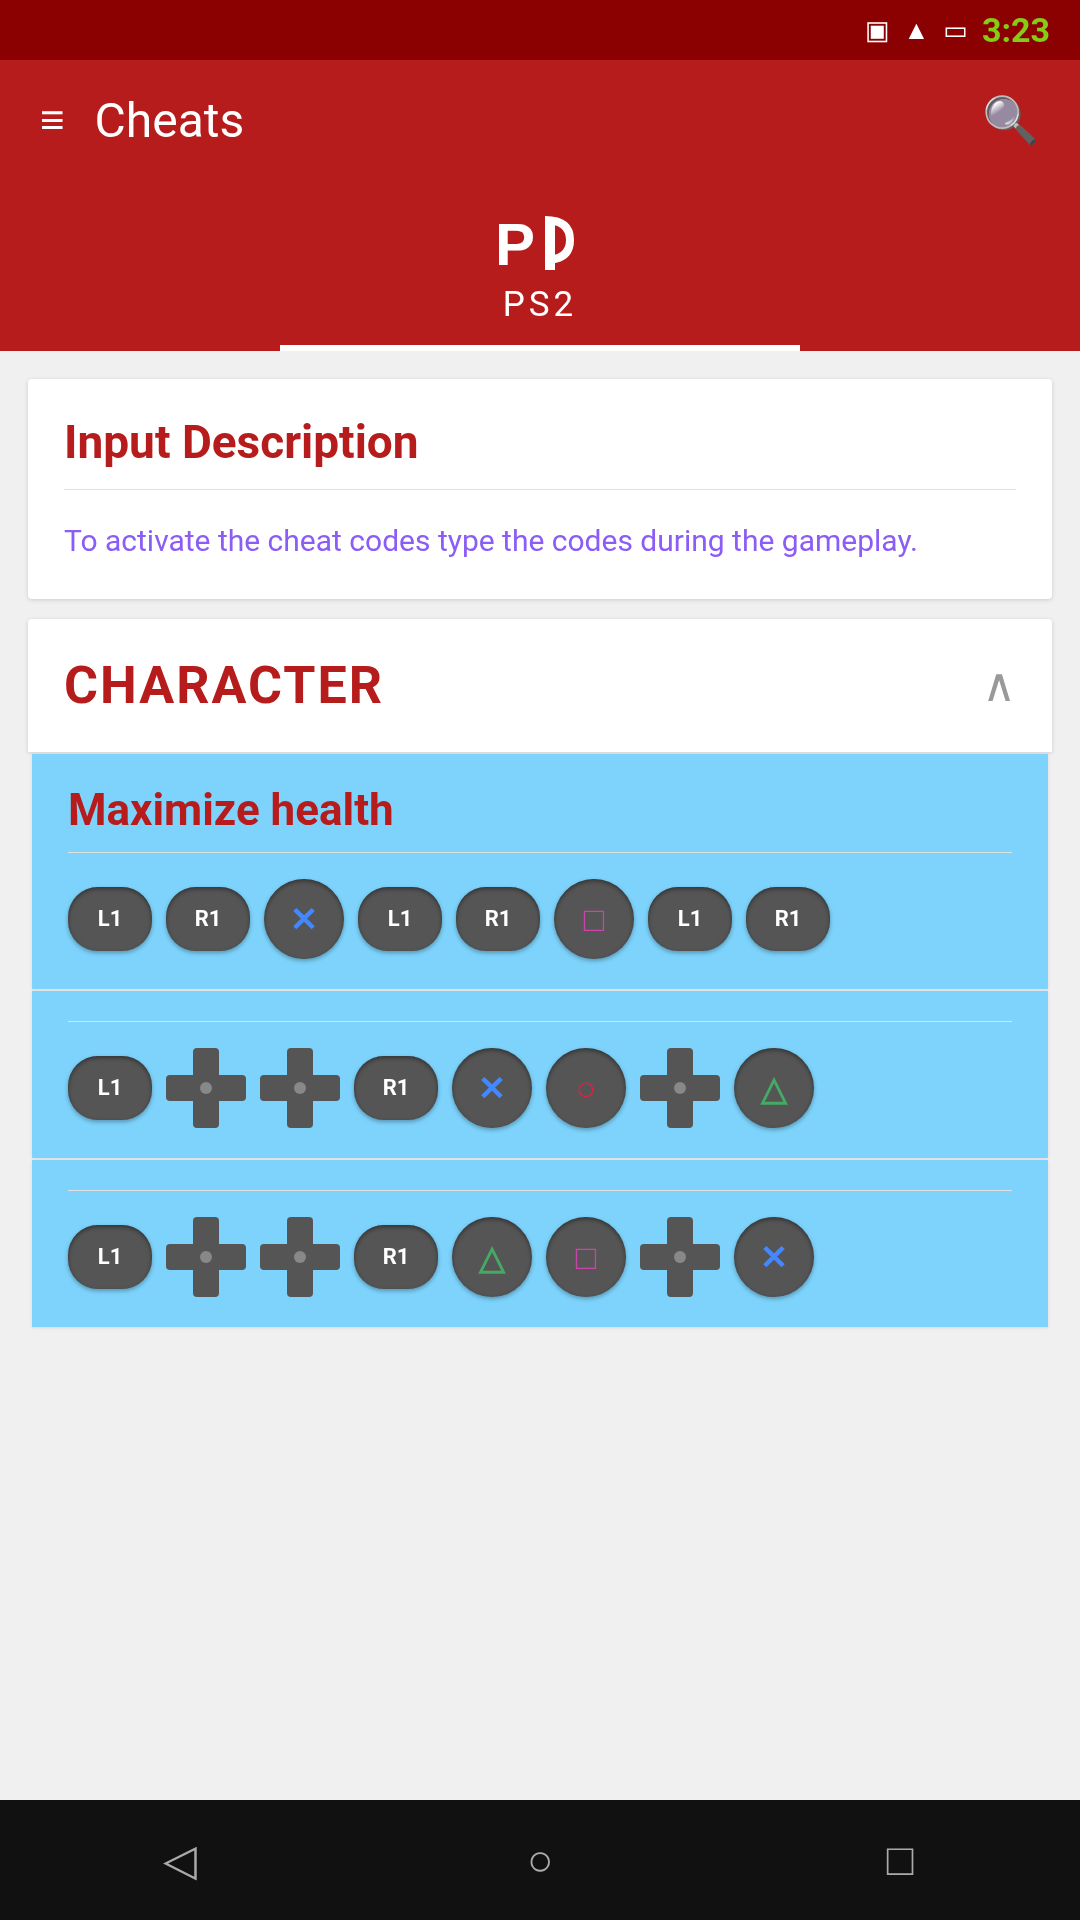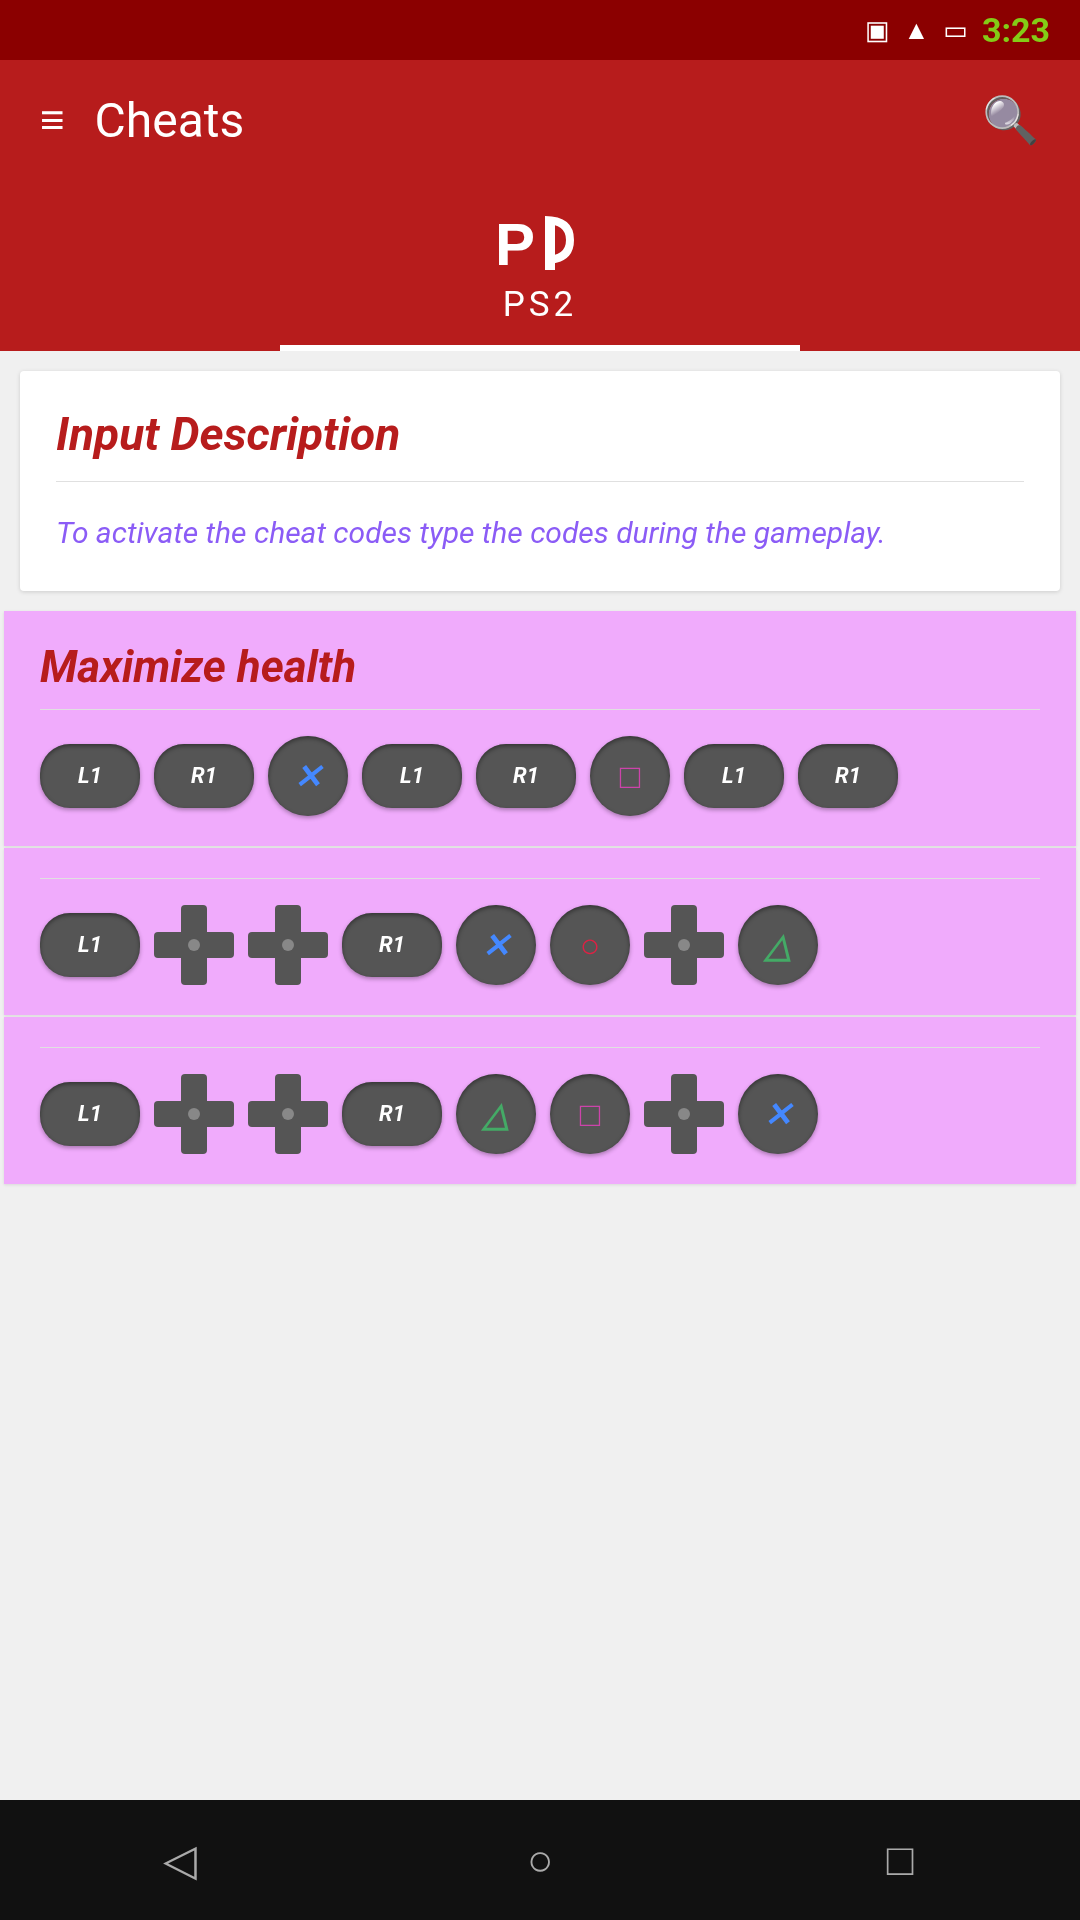--- a/index.html
+++ b/index.html
@@ -101,22 +101,21 @@
       width: 520px;
       height: 6px;
       background: white;
       margin-top: 20px;
     }
 
     
     .content {
       flex: 1;
       background: #f0f0f0;
-      padding: 0;
-      font-style: italic;
+      padding: 8px;
     }
 
     
     .card {
       background: white;
       margin: 20px 20px;
       border-radius: 4px;
       box-shadow: 0 1px 4px rgba(0,0,0,0.15);
       overflow: hidden;
     }
@@ -158,22 +157,22 @@
       font-weight: bold;
       letter-spacing: 2px;
     }
     .chevron-up {
       color: #999;
       font-size: 46px;
     }
 
     
     .cheat-entry {
-      background: #f0abfc;
-      margin: 2px 4px;
+      background: #7dd3fc;
+      margin: 2px 24px;
       padding: 30px 36px;
       box-shadow: 0 1px 3px rgba(0,0,0,0.1);
     }
     .cheat-name {
       color: #B71C1C;
       font-size: 44px;
       font-weight: bold;
       margin-bottom: 16px;
     }
     .cheat-divider {
@@ -197,21 +196,21 @@
       border-radius: 12px;
       color: white;
       font-size: 22px;
       font-weight: bold;
       width: 88px;
       height: 64px;
       position: relative;
       box-shadow: inset 0 2px 4px rgba(0,0,0,0.4), 0 2px 4px rgba(0,0,0,0.3);
     }
     .ps-btn.wide {
-      width: 100px;
+      width: 84px;
       border-radius: 30px;
     }
     .ps-btn.circle-btn {
       width: 80px;
       height: 80px;
       border-radius: 50%;
       background: #555;
     }
 
     
@@ -283,20 +282,24 @@
 <div class="content">
 
   <div class="card">
     <div class="card-header">
       <span class="card-title">Input Description</span>
     </div>
     <div class="card-divider"></div>
     <div class="card-body">To activate the cheat codes type the codes during the gameplay.</div>
   </div>
 
+  <div class="section-header">
+    <span class="section-title">CHARACTER</span>
+    <span class="chevron-up">∧</span>
+  </div>
 
   <div class="cheat-entry">
     <div class="cheat-name">Maximize health</div>
     <div class="cheat-divider"></div>
     <div class="button-sequence">
       <div class="ps-btn wide">
           <span>L1</span>
         </div>
       <div class="ps-btn wide">
           <span>R1</span>

